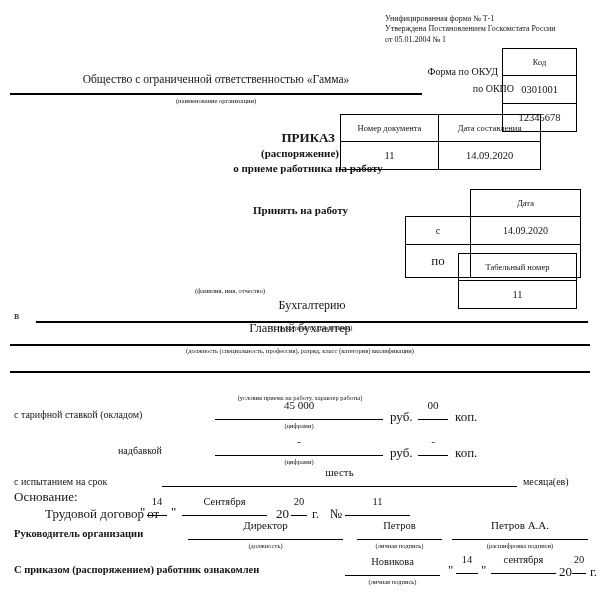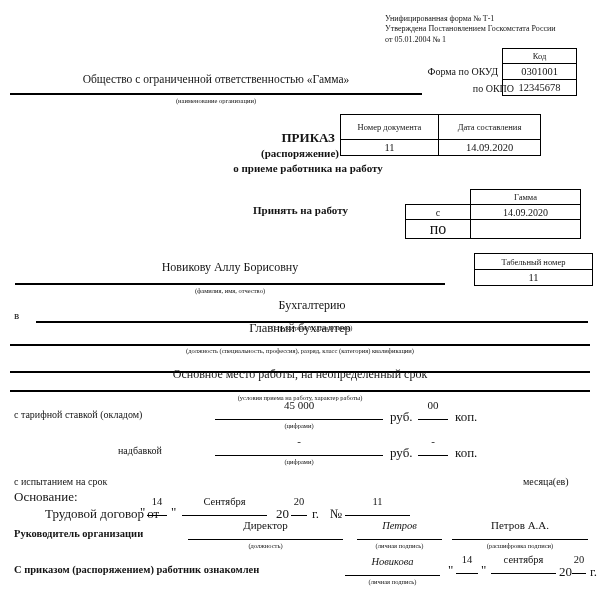--- a/index.html
+++ b/index.html
@@ -1,30 +1,30 @@
 <!DOCTYPE html>
 <html><head>
 <meta charset="utf-8">
 <style>
   *{margin:0;padding:0;box-sizing:border-box}
   html,body{background:#ffffff}
   .page{position:relative;width:600px;height:596px;background:#fff;
         font-family:"Liberation Serif","DejaVu Serif",serif;color:#141414;overflow:hidden}
   .abs{position:absolute}
   .b{font-weight:bold}
-  .i{font-style:italic}
+  .i{}
   .cap{font-size:6.5px;line-height:1.15;text-align:center;color:#141414}
   .lbl{font-size:10px;line-height:1.2}
   .lbl2{font-size:13px;line-height:1.2}
   .val{font-size:11px}
   .fld{border-bottom:1px solid #000;display:flex;align-items:flex-end;justify-content:center}
   .fld.thick{border-bottom-width:2px}
   .fld span{display:block;padding-bottom:8px;white-space:nowrap}
   table{border-collapse:collapse}
-  td{border:1px solid #000;text-align:center;vertical-align:middle;padding:0 2px;font-size:10.5px}
+  td{border:1px solid #000;text-align:center;vertical-align:middle;padding:8px 2px;font-size:10.5px}
   td.hdr{font-size:8.5px}
   td.blank{border:none}
   table.outer{border:1.5px solid #000}
   .note{font-size:8px;line-height:1.3}
   .rt{text-align:right}
 </style>
 </head>
 <body>
 
 <div class="page">
@@ -71,64 +71,58 @@
 
   <div class="abs b rt" style="left:180px;top:130px;width:155px;font-size:13px">ПРИКАЗ</div>
   <div class="abs b" style="left:0;top:147px;width:600px;text-align:center;font-size:11px">(распоряжение)</div>
   <div class="abs b" style="left:8px;top:162px;width:600px;text-align:center;font-size:11px">о приеме работника на работу</div>
 
   <div class="abs b" style="left:253px;top:204px;font-size:11px">Принять на работу</div>
   <table class="abs" style="left:405px;top:189px">
     <tbody>
         <tr>
       <td class="blank" style="width:65px;height:15px"></td>
-      <td class="hdr" style="width:110px;height:15px">Гамма</td>
+      <td class="hdr" style="width:110px;height:15px">Дата</td>
     </tr>
     <tr>
       <td style="height:15px;font-size:10px">с</td>
       <td style="height:15px;font-size:10px">14.09.2020</td>
     </tr>
     <tr>
-      <td style="height:15px;font-size:16px">по</td>
+      <td style="height:15px;font-size:13px">по</td>
       <td style="height:15px;font-size:10px"></td>
     </tr>
   </tbody>
     </table>
 
-  <table class="abs outer" style="left:474px;top:253px">
+  <table class="abs outer" style="left:458px;top:253px">
     <tbody>
         <tr>
           <td class="hdr" style="width:118px;height:16px">Табельный номер</td>
         </tr>
     <tr>
           <td style="height:16px">11</td>
         </tr>
   </tbody>
     </table>
 
-  <div class="abs fld thick" style="left:15px;top:268px;width:430px;height:17px;font-size:12px">
-    <span>Новикову Аллу Борисовну</span>
-  </div>
   <div class="abs cap" style="left:15px;top:287px;width:430px">(фамилия, имя, отчество)</div>
 
   <div class="abs val" style="left:14px;top:309px">в</div>
   <div class="abs fld thick" style="left:36px;top:306px;width:552px;height:17px;font-size:12px">
     <span>Бухгалтерию</span>
   </div>
   <div class="abs cap" style="left:36px;top:324px;width:552px">(структурное подразделение)</div>
 
   <div class="abs fld thick" style="left:10px;top:329px;width:580px;height:17px;font-size:12.5px">
     <span>Главный бухгалтер</span>
   </div>
   <div class="abs cap" style="left:10px;top:347px;width:580px">(должность (специальность, профессия), разряд, класс (категория) квалификации)</div>
 
   <div class="abs" style="left:10px;top:371px;width:580px;border-top:2px solid #000"></div>
-  <div class="abs fld thick" style="left:10px;top:375px;width:580px;height:17px;font-size:12px">
-    <span>Основное место работы, на неопределенный срок</span>
-  </div>
   <div class="abs cap" style="left:10px;top:394px;width:580px">(условия приема на работу, характер работы)</div>
 
   <div class="abs lbl" style="left:14px;top:409px">с тарифной ставкой (окладом)</div>
   <div class="abs fld val" style="left:215px;top:405px;width:168px;height:15px">
     <span>45 000</span>
   </div>
   <div class="abs cap" style="left:215px;top:422px;width:168px">(цифрами)</div>
   <div class="abs lbl2" style="left:390px;top:409px">руб.</div>
   <div class="abs fld val" style="left:418px;top:405px;width:30px;height:15px">
     <span>00</span>
@@ -140,20 +134,23 @@
     <span>-</span>
   </div>
   <div class="abs cap" style="left:215px;top:458px;width:168px">(цифрами)</div>
   <div class="abs lbl2" style="left:390px;top:445px">руб.</div>
   <div class="abs fld val" style="left:418px;top:441px;width:30px;height:15px">
     <span>-</span>
   </div>
   <div class="abs lbl2" style="left:455px;top:445px">коп.</div>
 
   <div class="abs lbl" style="left:14px;top:476px">с испытанием на срок</div>
+  <div class="abs fld val" style="left:162px;top:472px;width:355px;height:15px">
+    <span>шесть</span>
+  </div>
   <div class="abs lbl" style="left:523px;top:476px">месяца(ев)</div>
 
   <div class="abs lbl2" style="left:14px;top:489px">Основание:</div>
   <div class="abs lbl2" style="left:45px;top:506px">Трудовой договор от</div>
   <div class="abs lbl2" style="left:140px;top:504px">"</div>
   <div class="abs fld" style="left:147px;top:502px;width:20px;height:14px;font-size:10.5px">
     <span>14</span>
   </div>
   <div class="abs lbl2" style="left:171px;top:504px">"</div>
   <div class="abs fld" style="left:182px;top:502px;width:85px;height:14px;font-size:10.5px">

